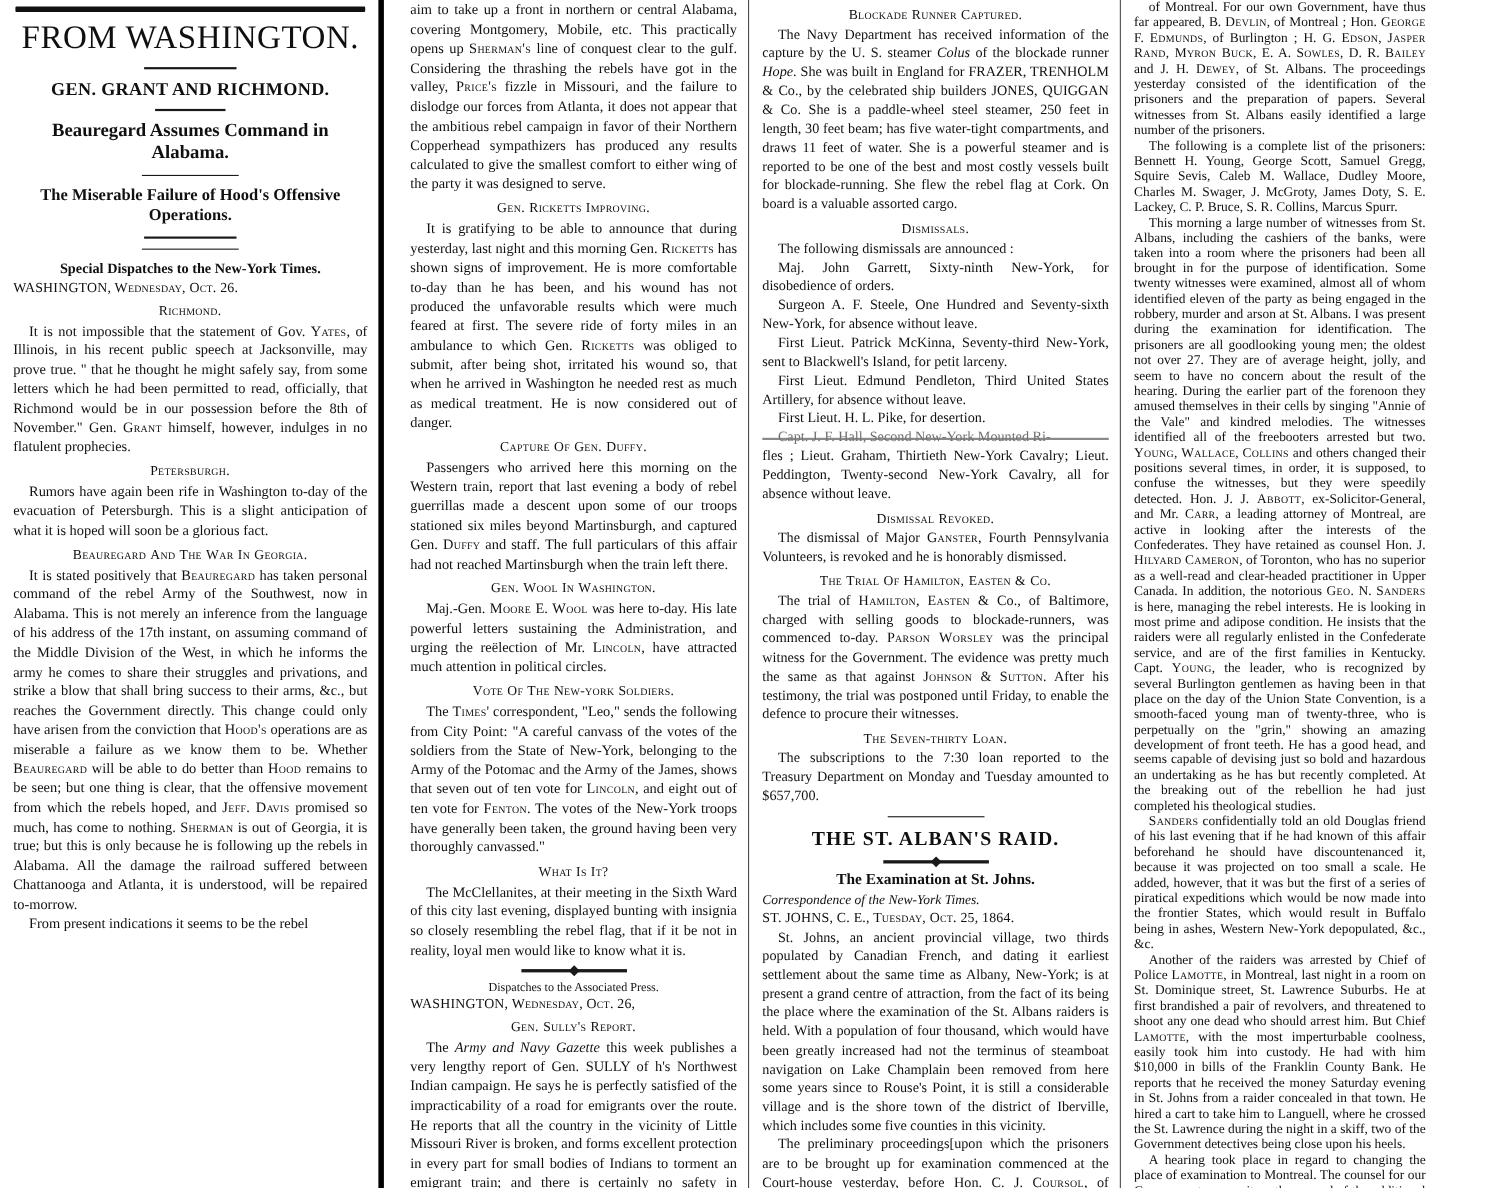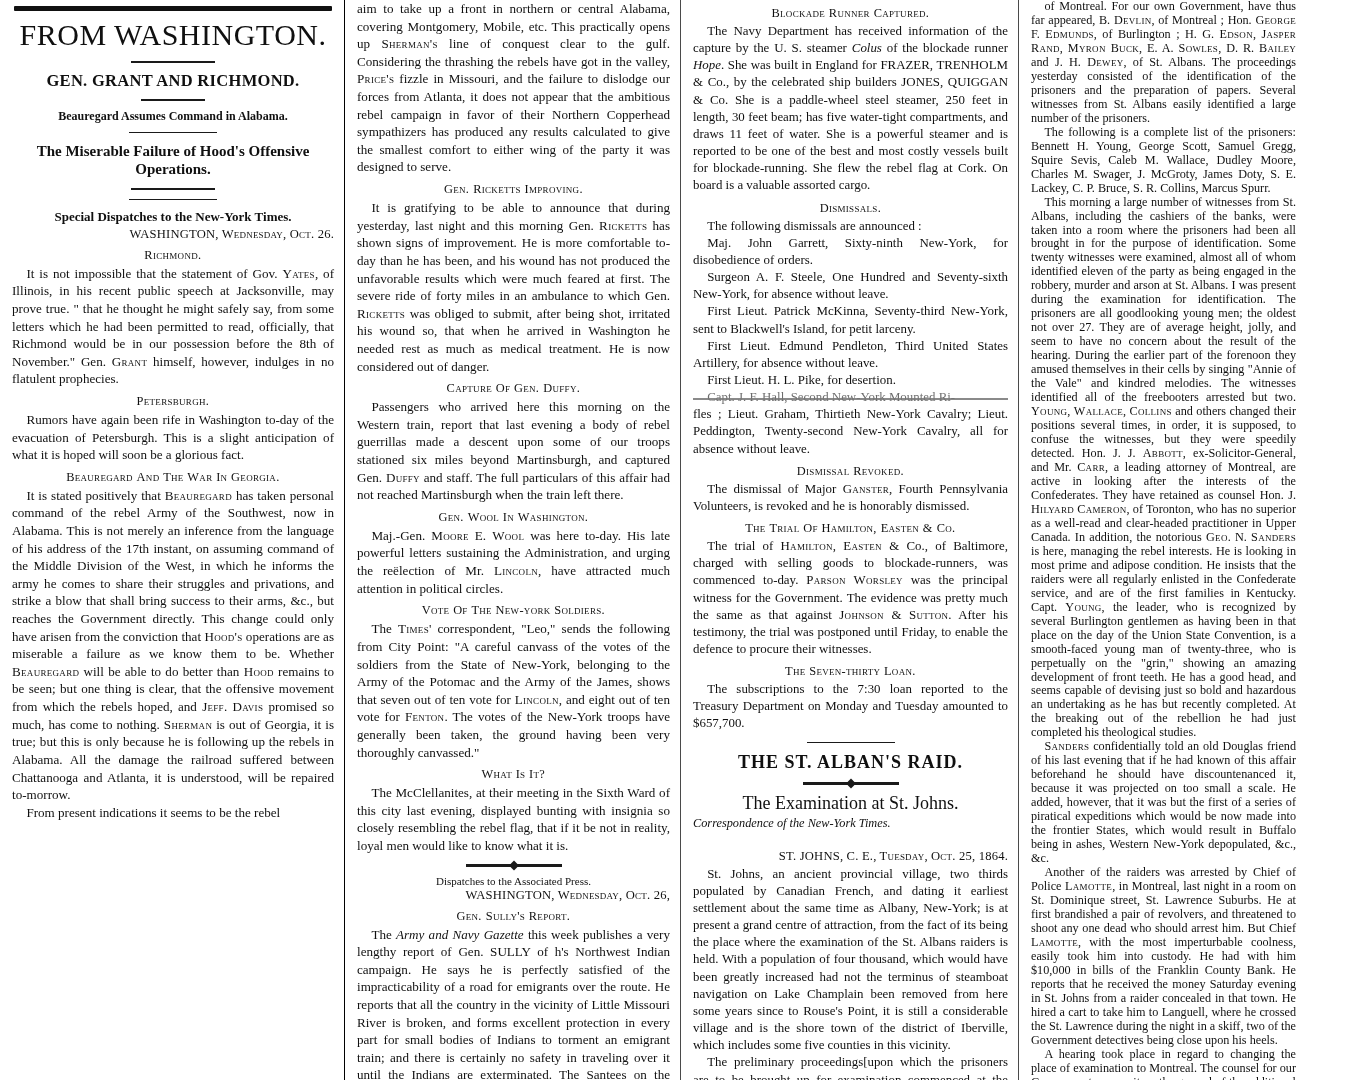--- a/index.html
+++ b/index.html
@@ -24,21 +24,21 @@
     position: relative;
   }
 
   .col {
     box-sizing: border-box;
     height: 1080px;
     overflow: hidden;
     position: relative;
   }
   .col-1 { width: 344px; padding: 0 10px 0 12px; }
-  .col-2 { width: 336px; padding: 0 10px 0 12px; border-left: 1px solid #000000; }
+  .col-2 { width: 336px; padding: 0 10px 0 24px; border-left: 5px solid #000000; }
   .col-3 { width: 338px; padding: 0 10px 0 12px; border-left: 1px solid #4a4a4a; }
   .col-4 { width: 286px; padding: 0 8px 0 12px; border-left: 1px solid #4a4a4a; }
 
   .toprule {
     height: 5px;
     background: #111;
     margin: 6px 2px 7px 2px;
     border-radius: 1px;
   }
 
@@ -54,21 +54,21 @@
   }
   .hl-2 {
     font-size: 16.5px;
     text-align: center;
     font-weight: bold;
     letter-spacing: 0.3px;
     line-height: 1.15;
     margin: 0;
   }
   .hl-3 {
-    font-size: 12px;
+    font-size: 17px;
     text-align: center;
     font-weight: bold;
     line-height: 1.22;
     margin: 0;
   }
   .hl-4 {
     font-size: 15px;
     text-align: center;
     font-weight: bold;
     line-height: 1.22;
@@ -112,21 +112,21 @@
     top: -2px;
     width: 7px;
     height: 7px;
     background: #1a1a1a;
     transform: translateX(-50%) rotate(45deg);
   }
 
   
   .dateline {
     font-size: 12.6px;
-    text-align: right;
+    text-align: left;
     margin: 1px 0 2px 0;
     font-variant: small-caps;
     letter-spacing: 0.2px;
   }
   .subhead {
     font-size: 12.4px;
     text-align: center;
     letter-spacing: 0.6px;
     margin: 6px 0 2px 0;
     font-weight: 400;
@@ -174,32 +174,32 @@
 
   .center-line {
     font-size: 11px;
     text-align: center;
     margin: 4px 0 1px 0;
   }
   .corr-ital {
     font-size: 12.3px;
     font-style: italic;
     text-align: left;
-    margin: 0 0 18px 0;
+    margin: 0 0 1px 0;
   }
   .sect-head {
     font-size: 18px;
     font-weight: bold;
     text-align: center;
     letter-spacing: 1px;
     margin: 4px 0 0 0;
   }
   .sect-sub {
-    font-size: 18px;
-    font-weight: normal;
+    font-size: 14px;
+    font-weight: bold;
     text-align: center;
     margin: 2px 0 2px 0;
   }
 </style>
 </head>
 <body>
 
 <div class="page">
 
   <div class="col col-1">

